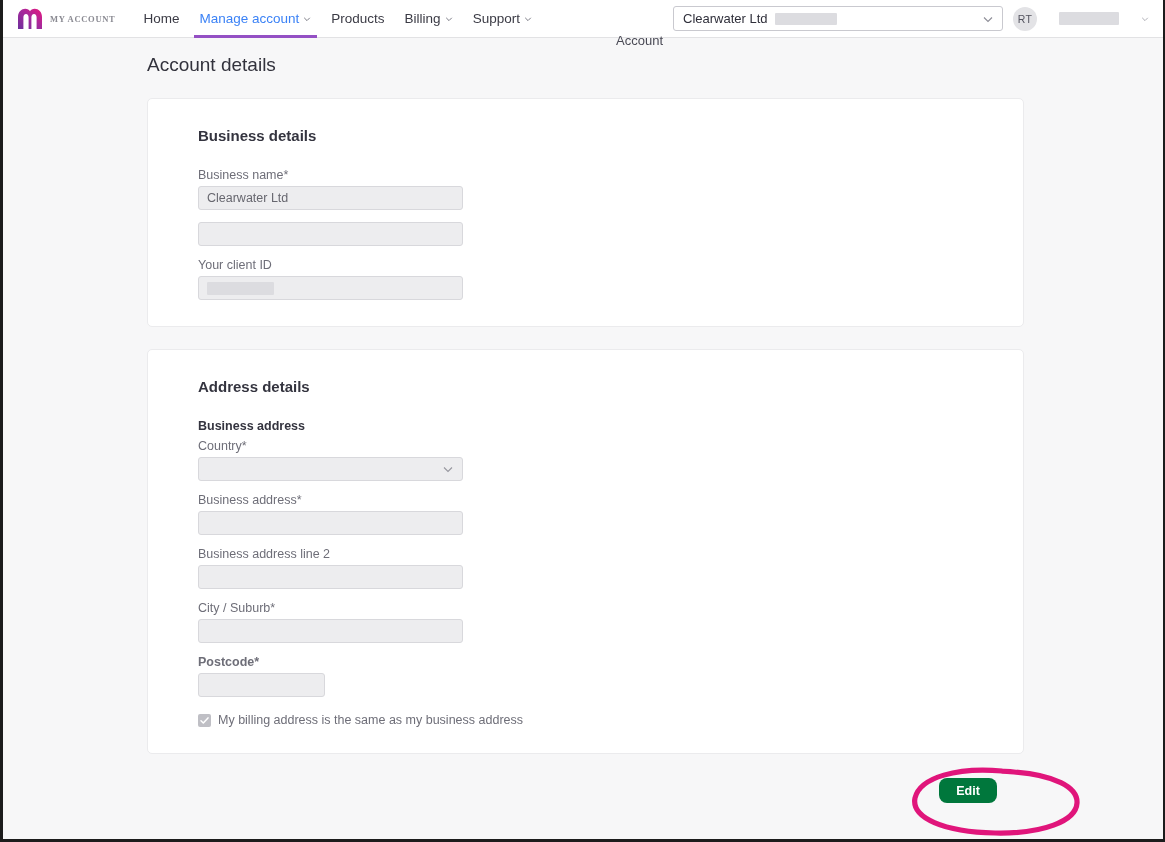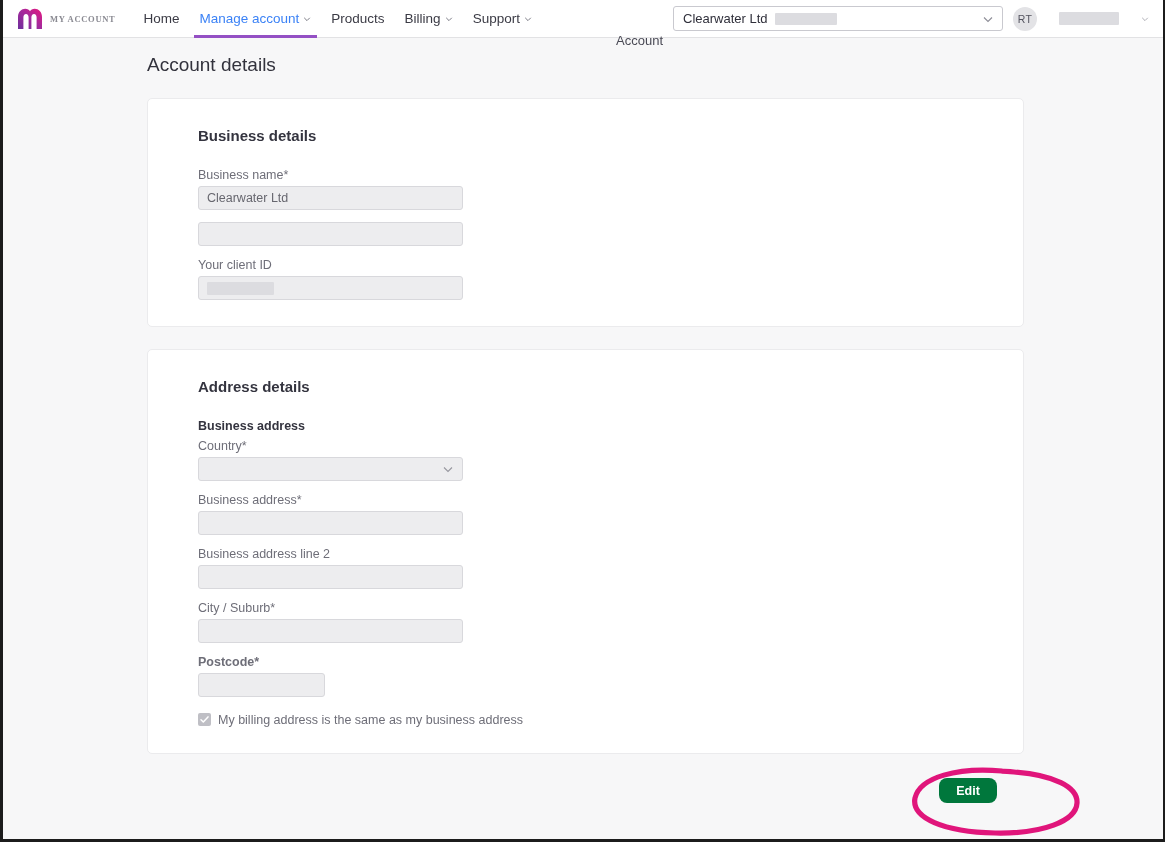--- a/index.html
+++ b/index.html
@@ -176,20 +176,21 @@
     padding: 0 8px;
     font-size: 12.5px;
     color: #67676f;
   }
   .control.narrow { width: 127px; }
   .control.select .sel-caret { margin-left: auto; width: 12px; height: 12px; }
   .control .redact { height: 13px; }
 
   .checkrow {
     display: flex;
+    align-items: center;
     gap: 7px;
     margin-top: 16px;
   }
   .checkbox {
     width: 13px; height: 13px;
     border-radius: 2px;
     background: #bfbfc5;
     display: flex;
     align-items: center;
     justify-content: center;

